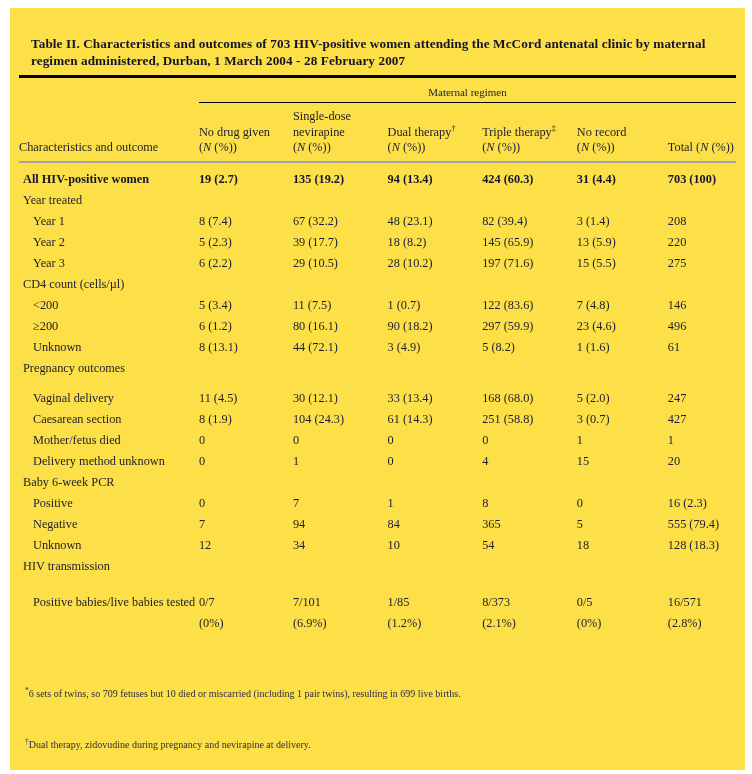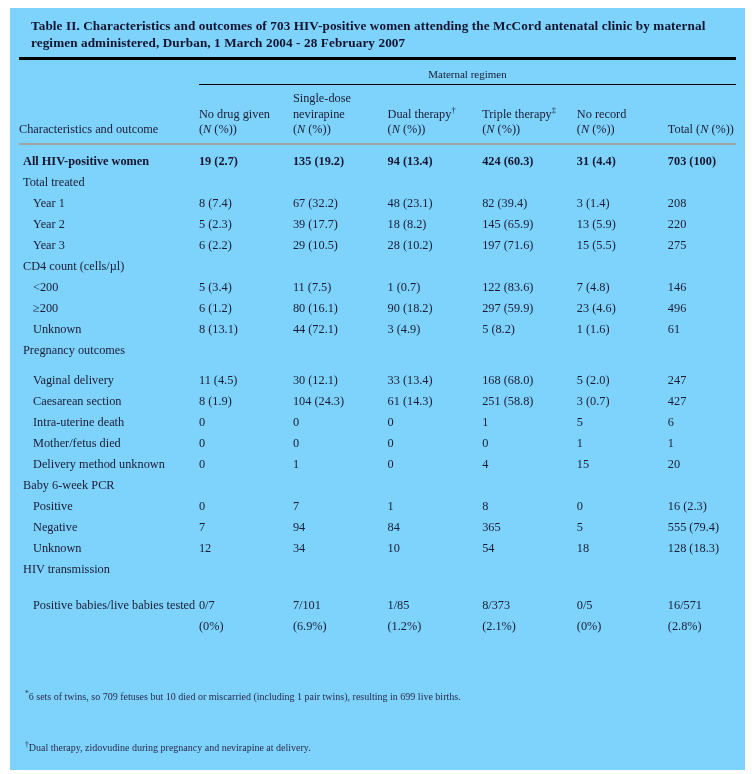--- a/index.html
+++ b/index.html
@@ -6,23 +6,23 @@
   body{
     width:752px;height:774px;
     background:#ffffff;
     font-family:"Liberation Serif", serif;
     color:#1c1c32;
     position:relative;
   }
   .panel{
     position:absolute;left:10px;top:8px;
     width:735px;height:762px;
-    background:#7dd3fc;
+    background:#fde047;
     box-sizing:border-box;
-    padding:2px 9px 0 9px;
+    padding:20px 9px 0 9px;
   }
   .title{
     font-weight:700;
     font-size:13.2px;
     line-height:16.5px;
     color:#13132e;
     padding:8px 26px 6px 12px;
     letter-spacing:0.1px;
   }
   .rule{background:#000;border:0;}
@@ -132,21 +132,21 @@
         <tr class="total">
           <td class="c-label">All HIV-positive women</td>
           <td>19 (2.7)</td>
           <td>135 (19.2)</td>
           <td>94 (13.4)</td>
           <td>424 (60.3)</td>
           <td>31 (4.4)</td>
           <td>703 (100)</td>
         </tr>
         <tr class="section">
-          <td class="c-label">Total treated</td>
+          <td class="c-label">Year treated</td>
           <td></td>
           <td></td>
           <td></td>
           <td></td>
           <td></td>
           <td></td>
         </tr>
         <tr class="item">
           <td class="c-label">Year 1</td>
           <td>8 (7.4)</td>
@@ -231,29 +231,20 @@
         <tr class="item">
           <td class="c-label">Caesarean section</td>
           <td>8 (1.9)</td>
           <td>104 (24.3)</td>
           <td>61 (14.3)</td>
           <td>251 (58.8)</td>
           <td>3 (0.7)</td>
           <td>427</td>
         </tr>
         <tr class="item">
-          <td class="c-label">Intra-uterine death</td>
-          <td>0</td>
-          <td>0</td>
-          <td>0</td>
-          <td>1</td>
-          <td>5</td>
-          <td>6</td>
-        </tr>
-        <tr class="item">
           <td class="c-label">Mother/fetus died</td>
           <td>0</td>
           <td>0</td>
           <td>0</td>
           <td>0</td>
           <td>1</td>
           <td>1</td>
         </tr>
         <tr class="item">
           <td class="c-label">Delivery method unknown</td>

